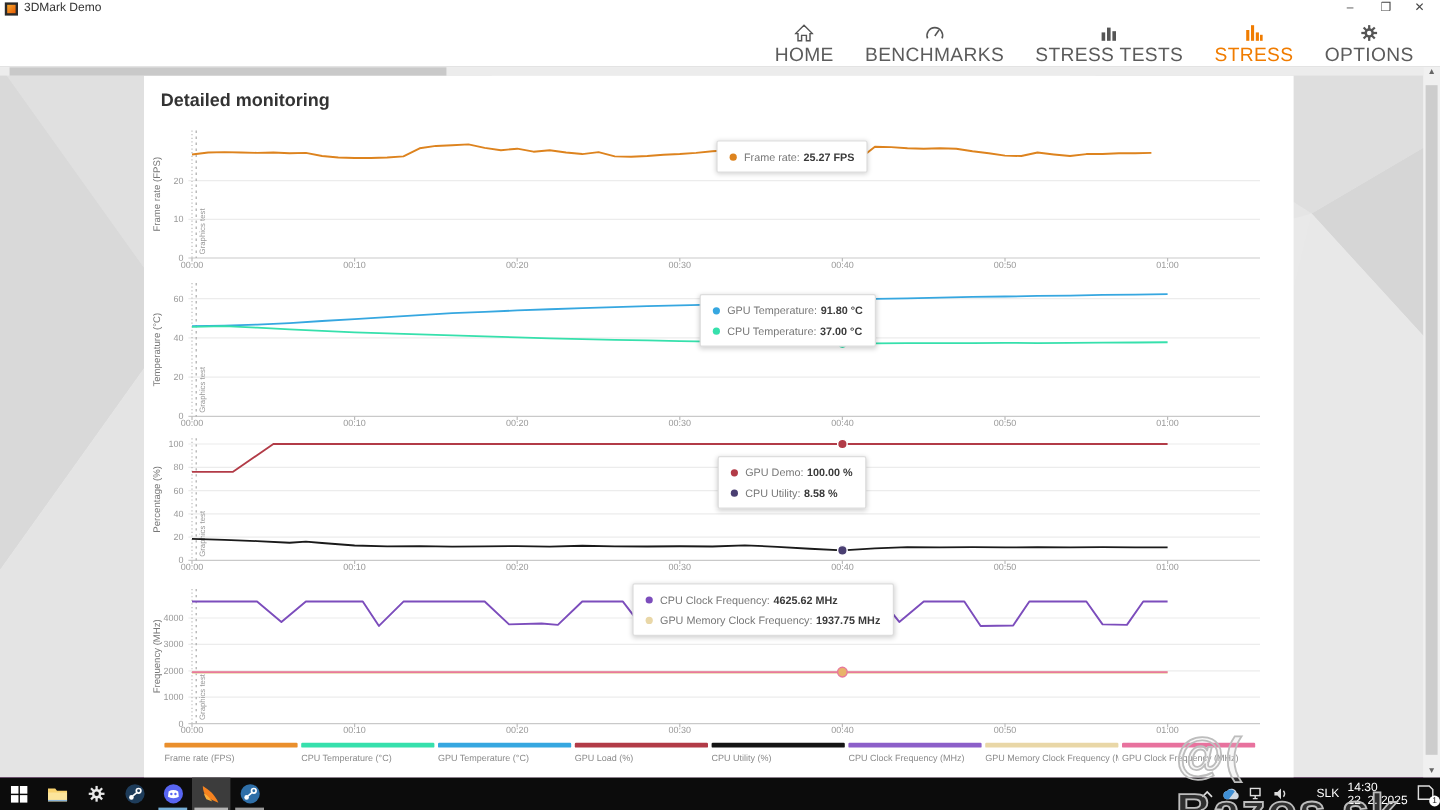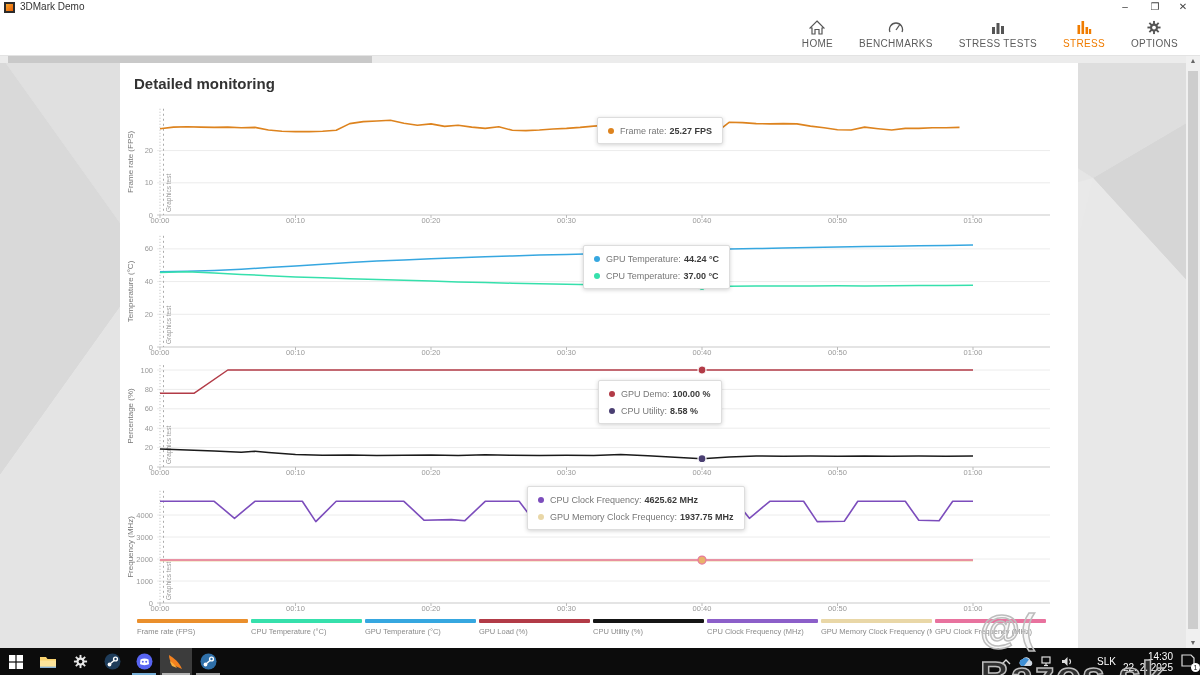--- a/index.html
+++ b/index.html
@@ -14,21 +14,21 @@
   .winbtn{position:absolute;top:0;width:26px;height:14px;text-align:center;font-size:10px;color:#444;line-height:14px;cursor:default;}
   .winbtn.min{right:62px}.winbtn.max{right:32px}.winbtn.close{right:4px}
   
   .appheader{position:absolute;left:0;top:15px;width:1200px;height:40px;background:#fff;z-index:29;
       border-bottom:1px solid #e3e3e3;}
   .logo{position:absolute;left:8px;top:3px;height:36px;display:flex;align-items:center;}
   .logo .word{font-size:23px;font-weight:bold;color:#141414;letter-spacing:1px;margin-left:4px;}
   .logo .reg{font-size:7px;color:#141414;vertical-align:top;position:relative;top:-8px;}
   .nav{position:absolute;right:22px;top:5px;display:flex;gap:26px;}
   .nav-item{display:flex;flex-direction:column;align-items:center;gap:3px;cursor:pointer;}
-  .nav-item .lbl{font-size:10px;color:#5c5c5c;letter-spacing:.3px;}
+  .nav-item .lbl{font-size:16px;color:#5c5c5c;letter-spacing:.3px;}
   .nav-item svg{display:block;}
   .nav-item.active .lbl{color:#f07c00;}
   
   .bg{position:absolute;left:0;top:55px;z-index:0;}
   .hscroll{position:absolute;left:0;top:55px;width:1186px;height:8px;background:#ececec;z-index:2;}
   .hscroll .thumb{position:absolute;left:8px;top:0;width:364px;height:8px;background:#c9c9c9;}
   .vscroll{position:absolute;left:1186px;top:55px;width:14px;height:593px;background:#f0f0f0;z-index:2;}
   .vscroll .arr{position:absolute;left:0;width:14px;text-align:center;font-size:7px;color:#666;}
   .vscroll .thumb{position:absolute;left:2px;top:16px;width:10px;height:558px;background:#cdcdcd;}
   
@@ -52,21 +52,21 @@
   
   .taskbar{position:absolute;left:0;top:648px;width:1200px;height:27px;background:#0c0c0c;z-index:40;
       display:flex;align-items:center;}
   .tb-tile{width:32px;height:27px;display:flex;align-items:center;justify-content:center;position:relative;cursor:pointer;}
   .tb-tile.running::after{content:"";position:absolute;left:4px;right:4px;bottom:0;height:2px;background:#76aed6;}
   .tb-tile.running2::after{content:"";position:absolute;left:4px;right:4px;bottom:0;height:2px;background:#9a9a9a;}
   .tb-tile.activeapp{background:#3c3c3c;}
   .tb-tile.activeapp::after{content:"";position:absolute;left:2px;right:2px;bottom:0;height:2px;background:#b5b5b5;}
   .tray{position:absolute;right:2px;top:0;height:27px;display:flex;align-items:center;gap:7px;}
   .tray .txt{color:#fff;font-size:10px;margin-left:16px;}
-  .clockblock{color:#fff;font-size:10px;text-align:right;line-height:11px;}
+  .clockblock{color:#fff;font-size:10px;text-align:left;line-height:11px;}
   .tray svg{display:block;}
   .notif{position:relative;width:18px;height:18px;}
   .notif .badge{position:absolute;right:-2px;bottom:-1px;background:#fff;color:#111;border-radius:50%;
       width:9px;height:9px;font-size:7px;line-height:9px;text-align:center;}
 </style>
 </head>
 <body>
 
 <div class="screen">
 
@@ -285,21 +285,21 @@
           <div class="tt-row">
             <span class="dot" style="background: rgb(221, 131, 30);"></span>
             <span>Frame rate:</span>
             <b>25.27 FPS</b>
           </div>
         </div>
         <div class="tooltip" style="left: 463px; top: 182px;">
           <div class="tt-row">
             <span class="dot" style="background: rgb(54, 167, 224);"></span>
             <span>GPU Temperature:</span>
-            <b>44.24 °C</b>
+            <b>91.80 °C</b>
           </div>
           <div class="tt-row">
             <span class="dot" style="background: rgb(54, 224, 172);"></span>
             <span>CPU Temperature:</span>
             <b>37.00 °C</b>
           </div>
         </div>
         <div class="tooltip" style="left: 478px; top: 317px;">
           <div class="tt-row">
             <span class="dot" style="background: rgb(178, 59, 71);"></span>

